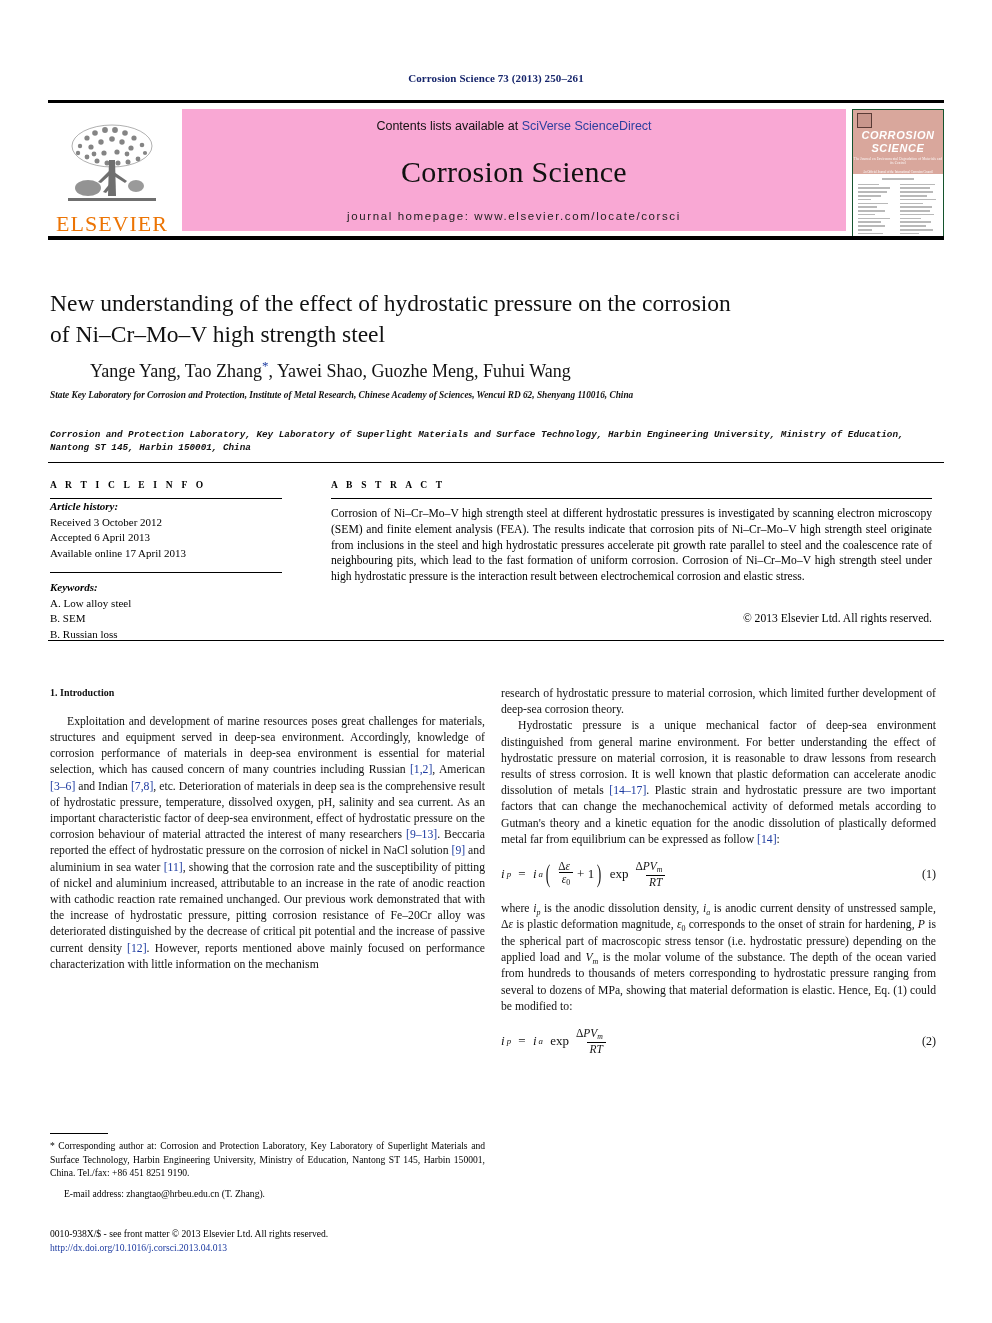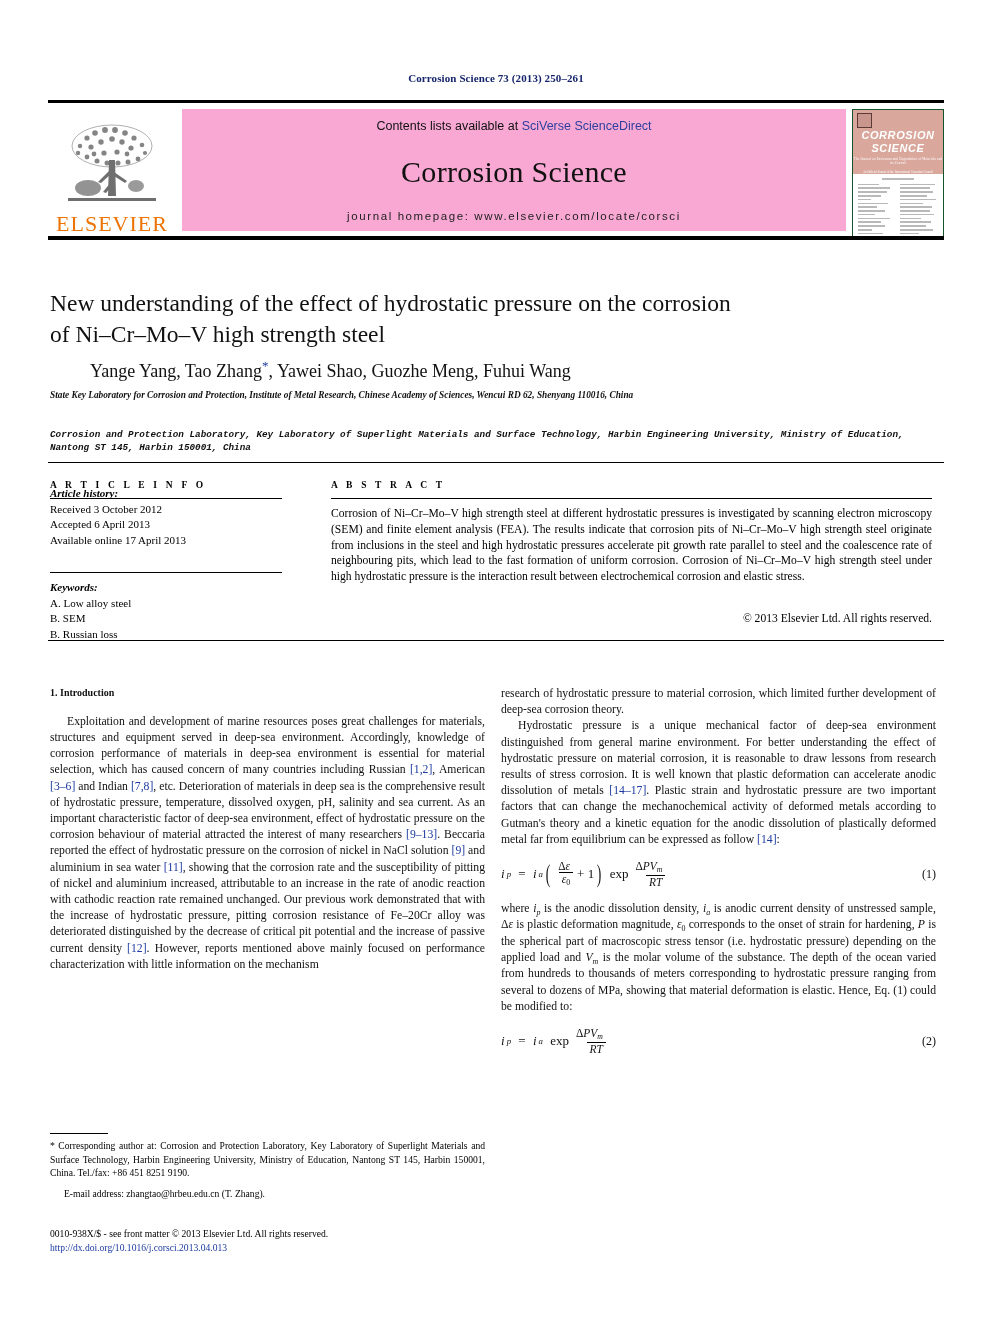--- a/index.html
+++ b/index.html
@@ -231,21 +231,21 @@
   .rule-abstract {
     position: absolute;
     top: 498px;
     left: 331px;
     width: 601px;
     height: 1px;
     background: #000;
   }
   .art-history {
     position: absolute;
-    top: 486px;
+    top: 499px;
     left: 50px;
     width: 240px;
     font-size: 11px;
     line-height: 1.42;
   }
   .art-history .lbl { font-style: italic; font-weight: bold; }
   .rule-kw {
     position: absolute;
     top: 572px;
     left: 50px;

